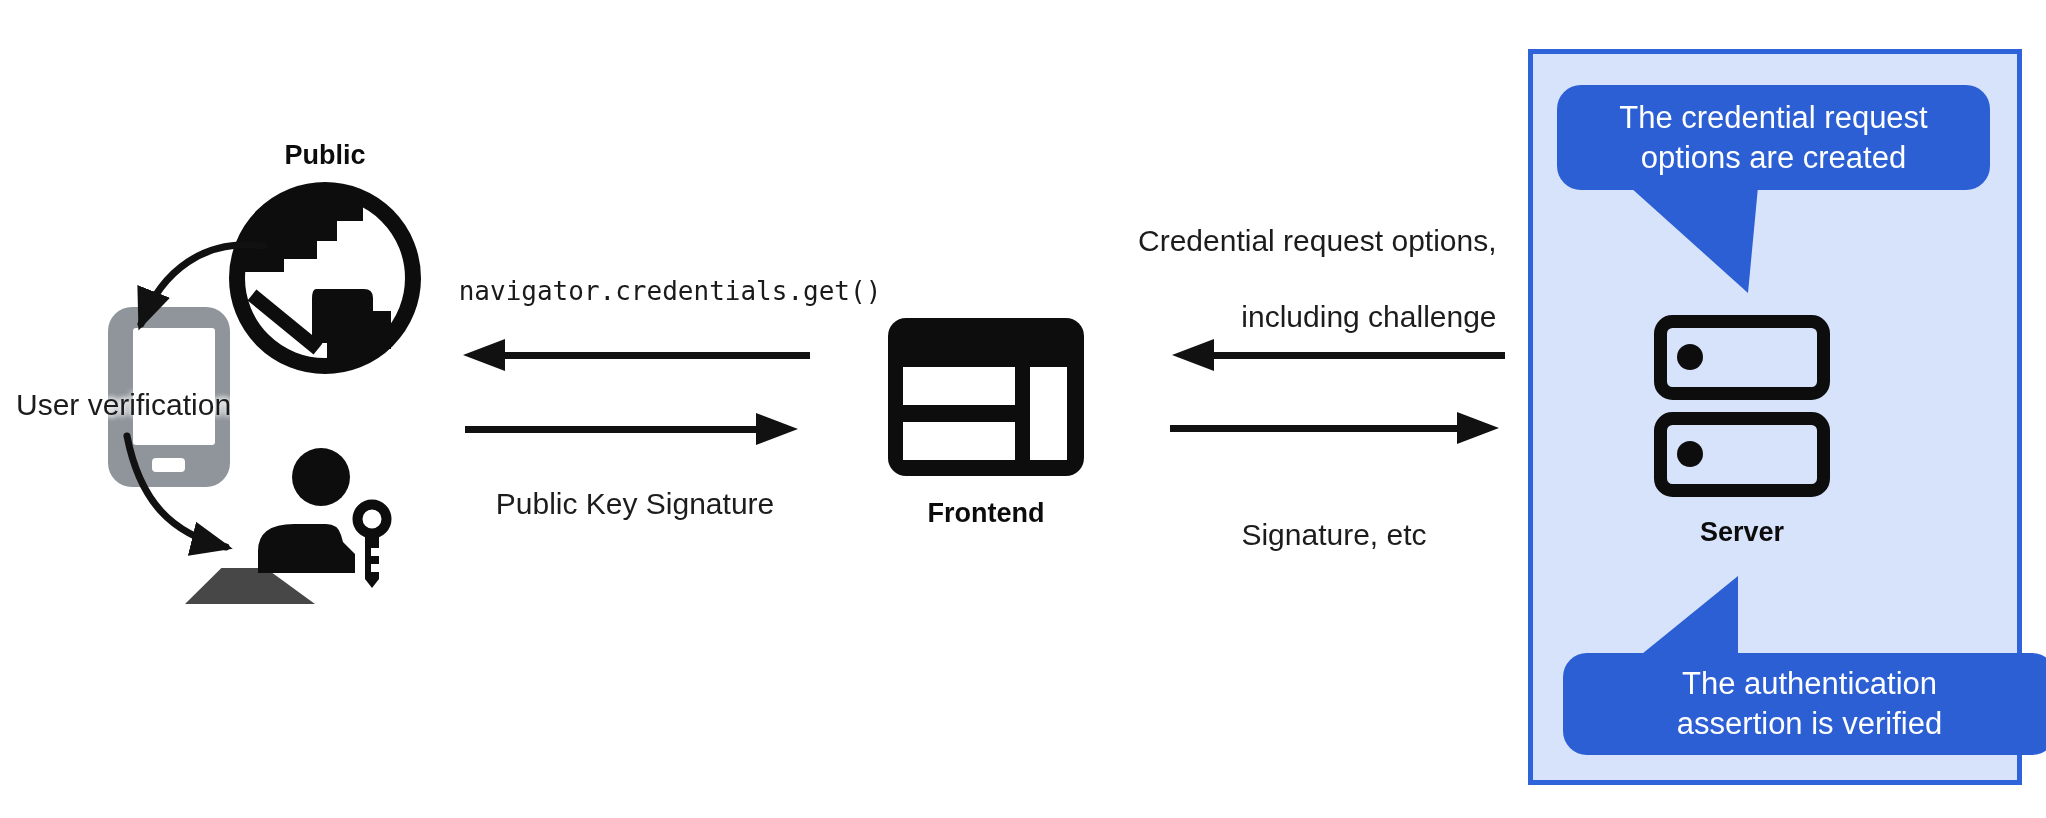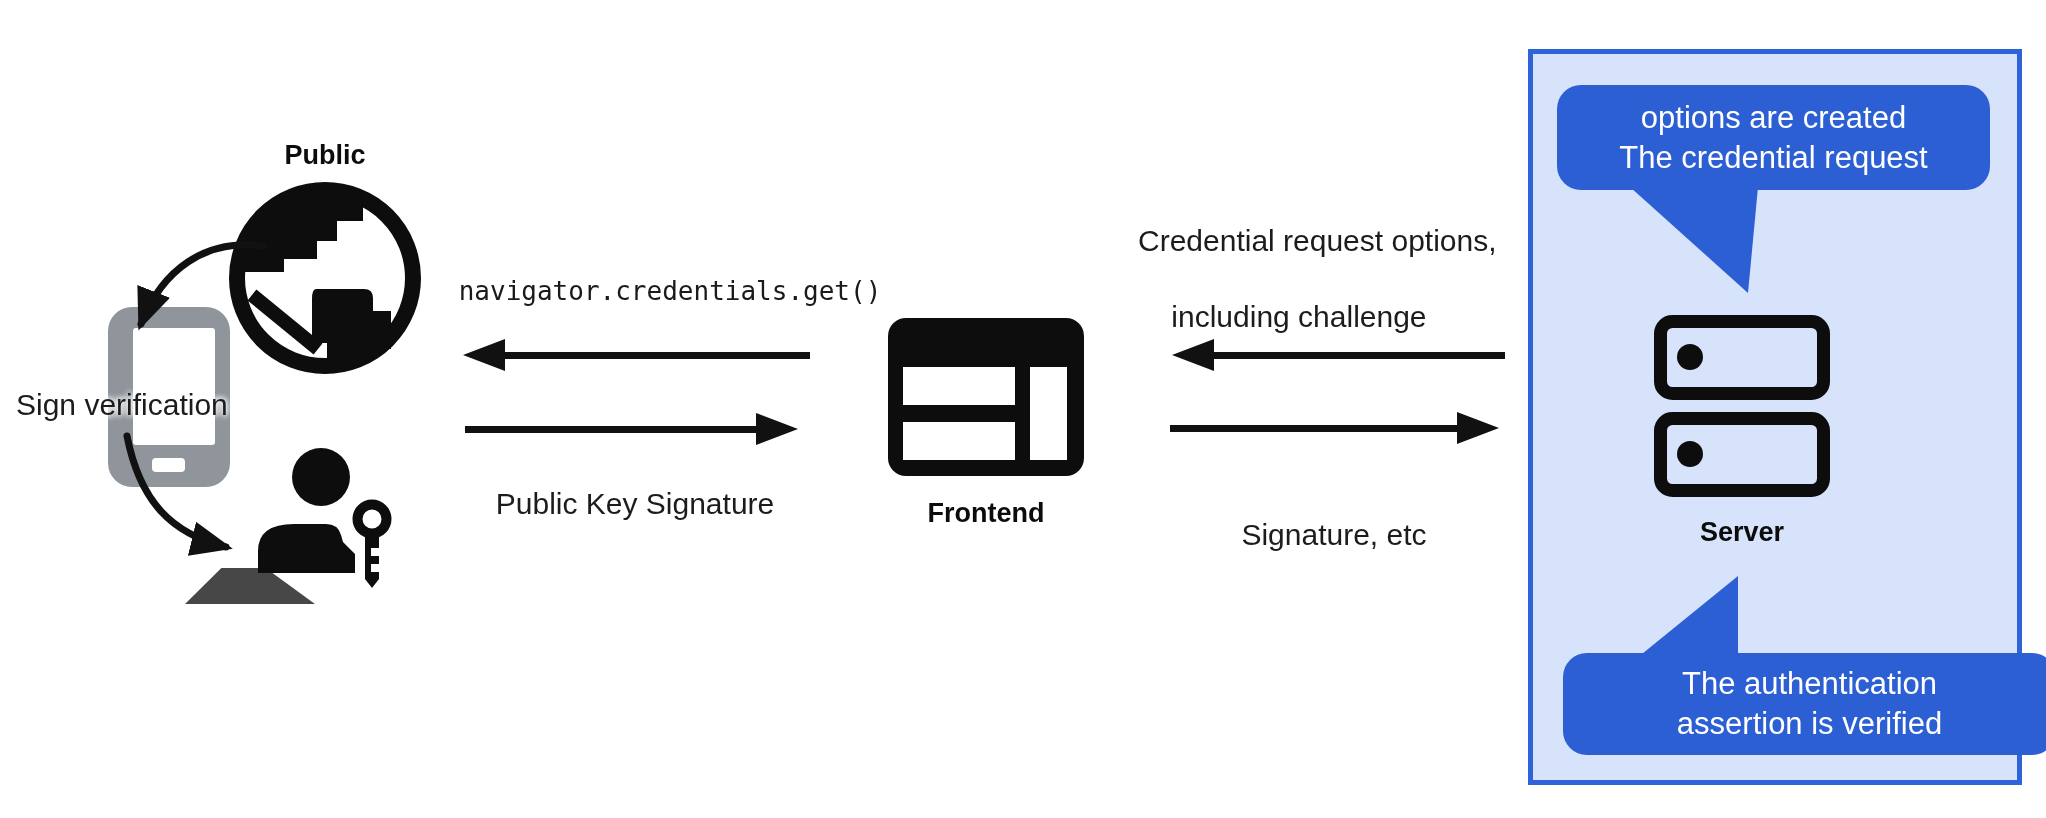--- a/index.html
+++ b/index.html
@@ -1,21 +1,21 @@
 <!DOCTYPE html>
 <html style="--accent-blue: #2b5fd3; --panel-background: #d7e3fb; --panel-border: #2e63da; --tooltip-background: #474747; --phone-gray: #8f959b; --ink: #111111;"><head>
 <meta charset="utf-8">
 <style>
   html,body{margin:0;padding:0;background:#ffffff;}
   .canvas{
     position:relative;width:2046px;height:818px;background:#fff;overflow:hidden;
     font-family:"Liberation Sans",sans-serif;color:var(--ink,#111);
   }
   .abs{position:absolute;}
-  .lbl{position:absolute;font-size:30px;color:#1c1c1c;white-space:pre;}
+  .lbl{position:absolute;font-size:30px;color:#1c1c1c;white-space:pre;text-align:right;}
   .lbl.center{text-align:center;white-space:normal;}
   .bold-name{position:absolute;font-weight:bold;font-size:27px;text-align:center;color:#0c0c0c;}
   .code{
     position:absolute;font-family:"DejaVu Sans Mono",monospace;font-size:26px;color:#1a1a1a;
     text-align:center;
     margin-top:6px;
   }
   
   .arrow{position:absolute;}
   .arrow .line{position:absolute;height:7px;background:#111;}
@@ -58,21 +58,21 @@
     <line x1="26" y1="116" x2="92" y2="170" stroke="#0d0d0d" stroke-width="14"></line>
     <path fill="#0d0d0d" d="M 90,110 L 138,110 Q 147,110 147,119 L 147,132 L 165,132 L 165,170 L 149,170 Q 149,182 138,182 L 101,182 L 101,164 L 86,164 L 86,120 Q 86,110 90,110 Z"></path>
   </svg>
 
   <svg class="abs" style="left:108px;top:307px;" width="122" height="180" viewBox="0 0 122 180">
     <rect x="0" y="0" width="122" height="180" rx="24" fill="var(--phone-gray,#8f959b)"></rect>
     <rect x="25" y="21" width="82" height="117" rx="3" fill="#ffffff"></rect>
     <rect x="44" y="151" width="33" height="14" rx="4" fill="#ffffff"></rect>
   </svg>
 
-  <div class="lbl" style="left:16px;top:388px;text-shadow:0 0 6px #fff,0 0 6px #fff,0 0 6px #fff;">Sign verification</div>
+  <div class="lbl" style="left:16px;top:388px;text-shadow:0 0 6px #fff,0 0 6px #fff,0 0 6px #fff;">User verification</div>
 
   <svg class="abs" style="left:0;top:0;pointer-events:none;" width="2046" height="818" viewBox="0 0 2046 818">
     <defs>
       <marker id="ah" viewBox="0 0 6 5" refX="5" refY="2.5" markerWidth="6" markerHeight="5" orient="auto-start-reverse" markerUnits="strokeWidth">
         <path d="M0,0 L6,2.5 L0,5 Z" fill="#111"></path>
       </marker>
     </defs>
     <path d="M 264,246 C 205,238 162,270 141,324" fill="none" stroke="#111" stroke-width="7" stroke-linecap="round" marker-end="url(#ah)"></path>
     <path d="M 127,436 C 140,502 172,534 226,547" fill="none" stroke="#111" stroke-width="7" stroke-linecap="round" marker-end="url(#ah)"></path>
   </svg>
@@ -118,22 +118,22 @@
     <div class="line" style="left:1209px;top:352px;width:296px;"></div>
   </div>
   <div class="arrow">
     <div class="line" style="left:1170px;top:425px;width:292px;"></div>
     <div class="head-right" style="left:1457px;top:412px;"></div>
   </div>
 
   <div class="lbl center" style="left:1154px;top:518px;width:360px;">Signature, etc</div>
 
   <div class="bubble bubble-top">
+    <span>The credential request</span>
     <span>options are created</span>
-    <span>The credential request</span>
   </div>
   <svg class="abs" style="left:1620px;top:185px;" width="145" height="112" viewBox="0 0 145 112">
     <polygon points="10,2 138,2 128,108" fill="var(--accent-blue,#2b5fd3)"></polygon>
   </svg>
 
   <svg class="abs" style="left:1650px;top:310px;" width="184" height="192" viewBox="0 0 184 192">
     <rect x="10.5" y="11.5" width="163" height="72" rx="12" fill="var(--panel-background,#d7e3fb)" stroke="#0d0d0d" stroke-width="13"></rect>
     <circle cx="40" cy="47" r="13" fill="#0d0d0d"></circle>
     <rect x="10.5" y="108.5" width="163" height="72" rx="12" fill="var(--panel-background,#d7e3fb)" stroke="#0d0d0d" stroke-width="13"></rect>
     <circle cx="40" cy="144" r="13" fill="#0d0d0d"></circle>

